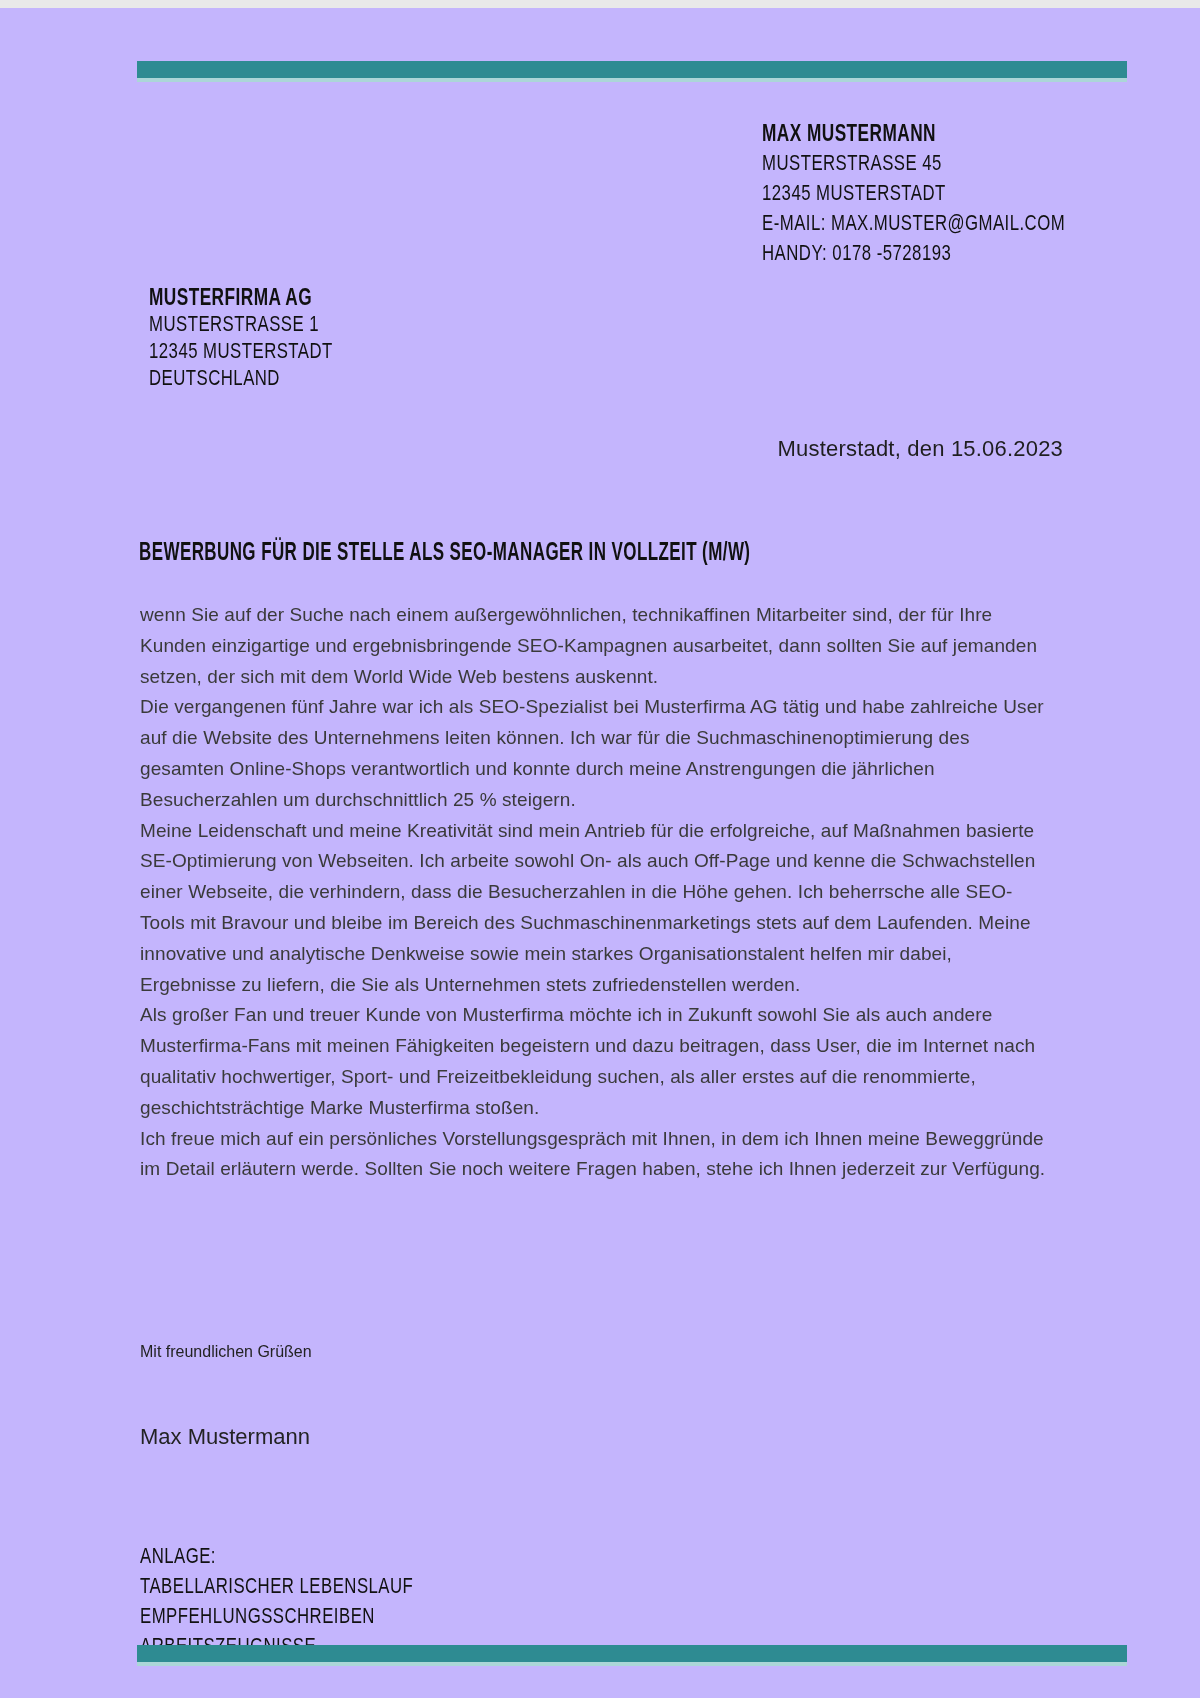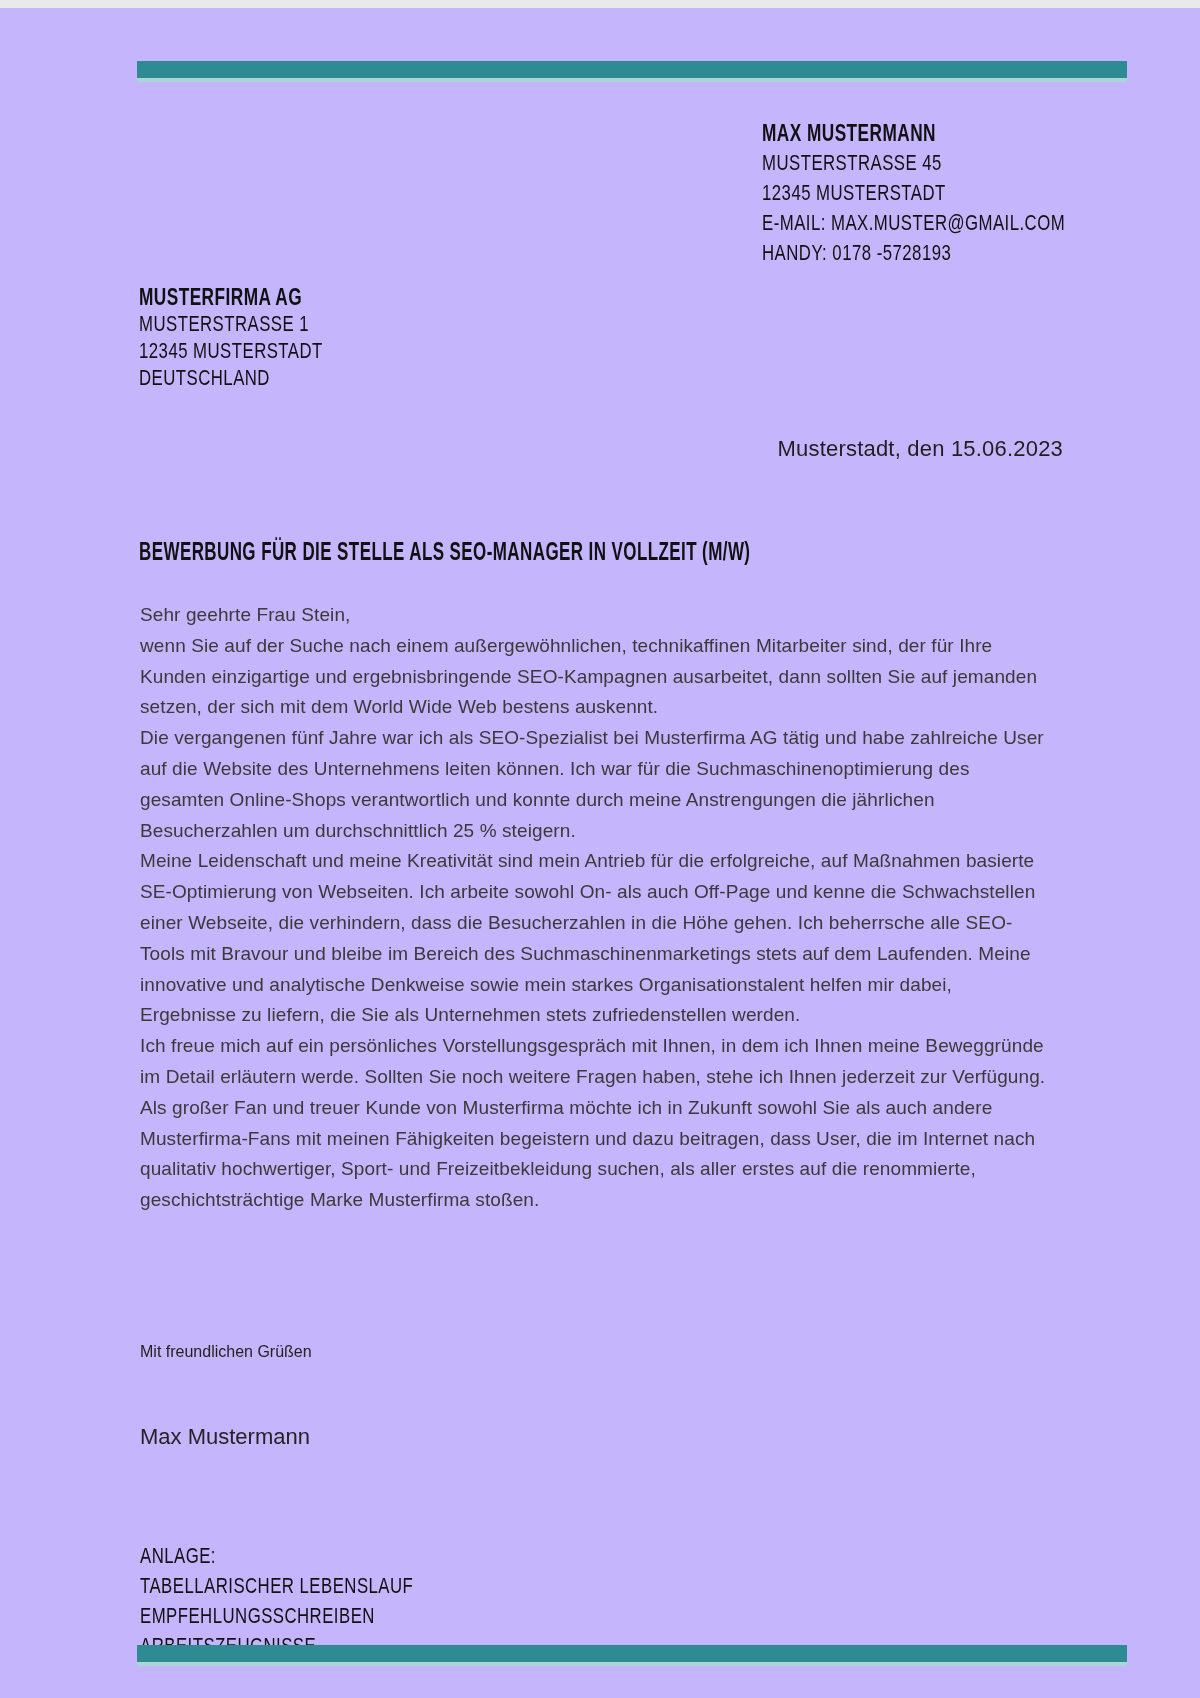--- a/index.html
+++ b/index.html
@@ -32,21 +32,21 @@
     transform: scaleX(0.75);
     transform-origin: 0 50%;
     letter-spacing: 0.6px;
     color: #111111;
   }
 
   .sender { position: absolute; left: 762px; top: 110px; }
   .sender .name { font-size: 23px; font-weight: 700; line-height: 30px; }
   .sender .line { font-size: 21.5px; font-weight: 500; line-height: 30px; transform: scaleX(0.78); }
 
-  .recipient { position: absolute; left: 139px; top: 276px; }
+  .recipient { position: absolute; left: 149px; top: 276px; }
   .recipient .name { font-size: 23px; font-weight: 700; line-height: 27px; }
   .recipient .line { font-size: 21.5px; font-weight: 500; line-height: 27px; transform: scaleX(0.78); }
 
   .dateline {
     position: absolute;
     top: 426px;
     right: 137px;
     font-size: 22px;
     line-height: 30px;
     color: #1f1f1f;
@@ -101,26 +101,25 @@
     <div class="cond line">MUSTERSTRASSE 1</div>
     <div class="cond line">12345 MUSTERSTADT</div>
     <div class="cond line">DEUTSCHLAND</div>
   </div>
 
   <div class="dateline">Musterstadt, den 15.06.2023</div>
 
   <div class="subject cond">BEWERBUNG FÜR DIE STELLE ALS SEO-MANAGER IN VOLLZEIT (M/W)</div>
 
   <div class="letter-body">
-    <p>Sehr geehrte Frau Stein,</p>
     <p>wenn Sie auf der Suche nach einem außergewöhnlichen, technikaffinen Mitarbeiter sind, der für Ihre Kunden einzigartige und ergebnisbringende SEO-Kampagnen ausarbeitet, dann sollten Sie auf jemanden setzen, der sich mit dem World Wide Web bestens auskennt.</p>
     <p>Die vergangenen fünf Jahre war ich als SEO-Spezialist bei Musterfirma AG tätig und habe zahlreiche User auf die Website des Unternehmens leiten können. Ich war für die Suchmaschinenoptimierung des gesamten Online-Shops verantwortlich und konnte durch meine Anstrengungen die jährlichen Besucherzahlen um durchschnittlich 25 % steigern.</p>
     <p>Meine Leidenschaft und meine Kreativität sind mein Antrieb für die erfolgreiche, auf Maßnahmen basierte SE-Optimierung von Webseiten. Ich arbeite sowohl On- als auch Off-Page und kenne die Schwachstellen einer Webseite, die verhindern, dass die Besucherzahlen in die Höhe gehen. Ich beherrsche alle SEO-Tools mit Bravour und bleibe im Bereich des Suchmaschinenmarketings stets auf dem Laufenden. Meine innovative und analytische Denkweise sowie mein starkes Organisationstalent helfen mir dabei, Ergebnisse zu liefern, die Sie als Unternehmen stets zufriedenstellen werden.</p>
+    <p>Als großer Fan und treuer Kunde von Musterfirma möchte ich in Zukunft sowohl Sie als auch andere Musterfirma-Fans mit meinen Fähigkeiten begeistern und dazu beitragen, dass User, die im Internet nach qualitativ hochwertiger, Sport- und Freizeitbekleidung suchen, als aller erstes auf die renommierte, geschichtsträchtige Marke Musterfirma stoßen.</p>
     <p>Ich freue mich auf ein persönliches Vorstellungsgespräch mit Ihnen, in dem ich Ihnen meine Beweggründe im Detail erläutern werde. Sollten Sie noch weitere Fragen haben, stehe ich Ihnen jederzeit zur Verfügung.</p>
-    <p>Als großer Fan und treuer Kunde von Musterfirma möchte ich in Zukunft sowohl Sie als auch andere Musterfirma-Fans mit meinen Fähigkeiten begeistern und dazu beitragen, dass User, die im Internet nach qualitativ hochwertiger, Sport- und Freizeitbekleidung suchen, als aller erstes auf die renommierte, geschichtsträchtige Marke Musterfirma stoßen.</p>
   </div>
 
   <div class="valediction">Mit freundlichen Grüßen</div>
   <div class="signature">Max Mustermann</div>
 
   <div class="attachments">
     <div class="cond line">ANLAGE:</div>
     <div class="cond line">TABELLARISCHER LEBENSLAUF</div>
     <div class="cond line">EMPFEHLUNGSSCHREIBEN</div>
     <div class="cond line">ARBEITSZEUGNISSE</div>

